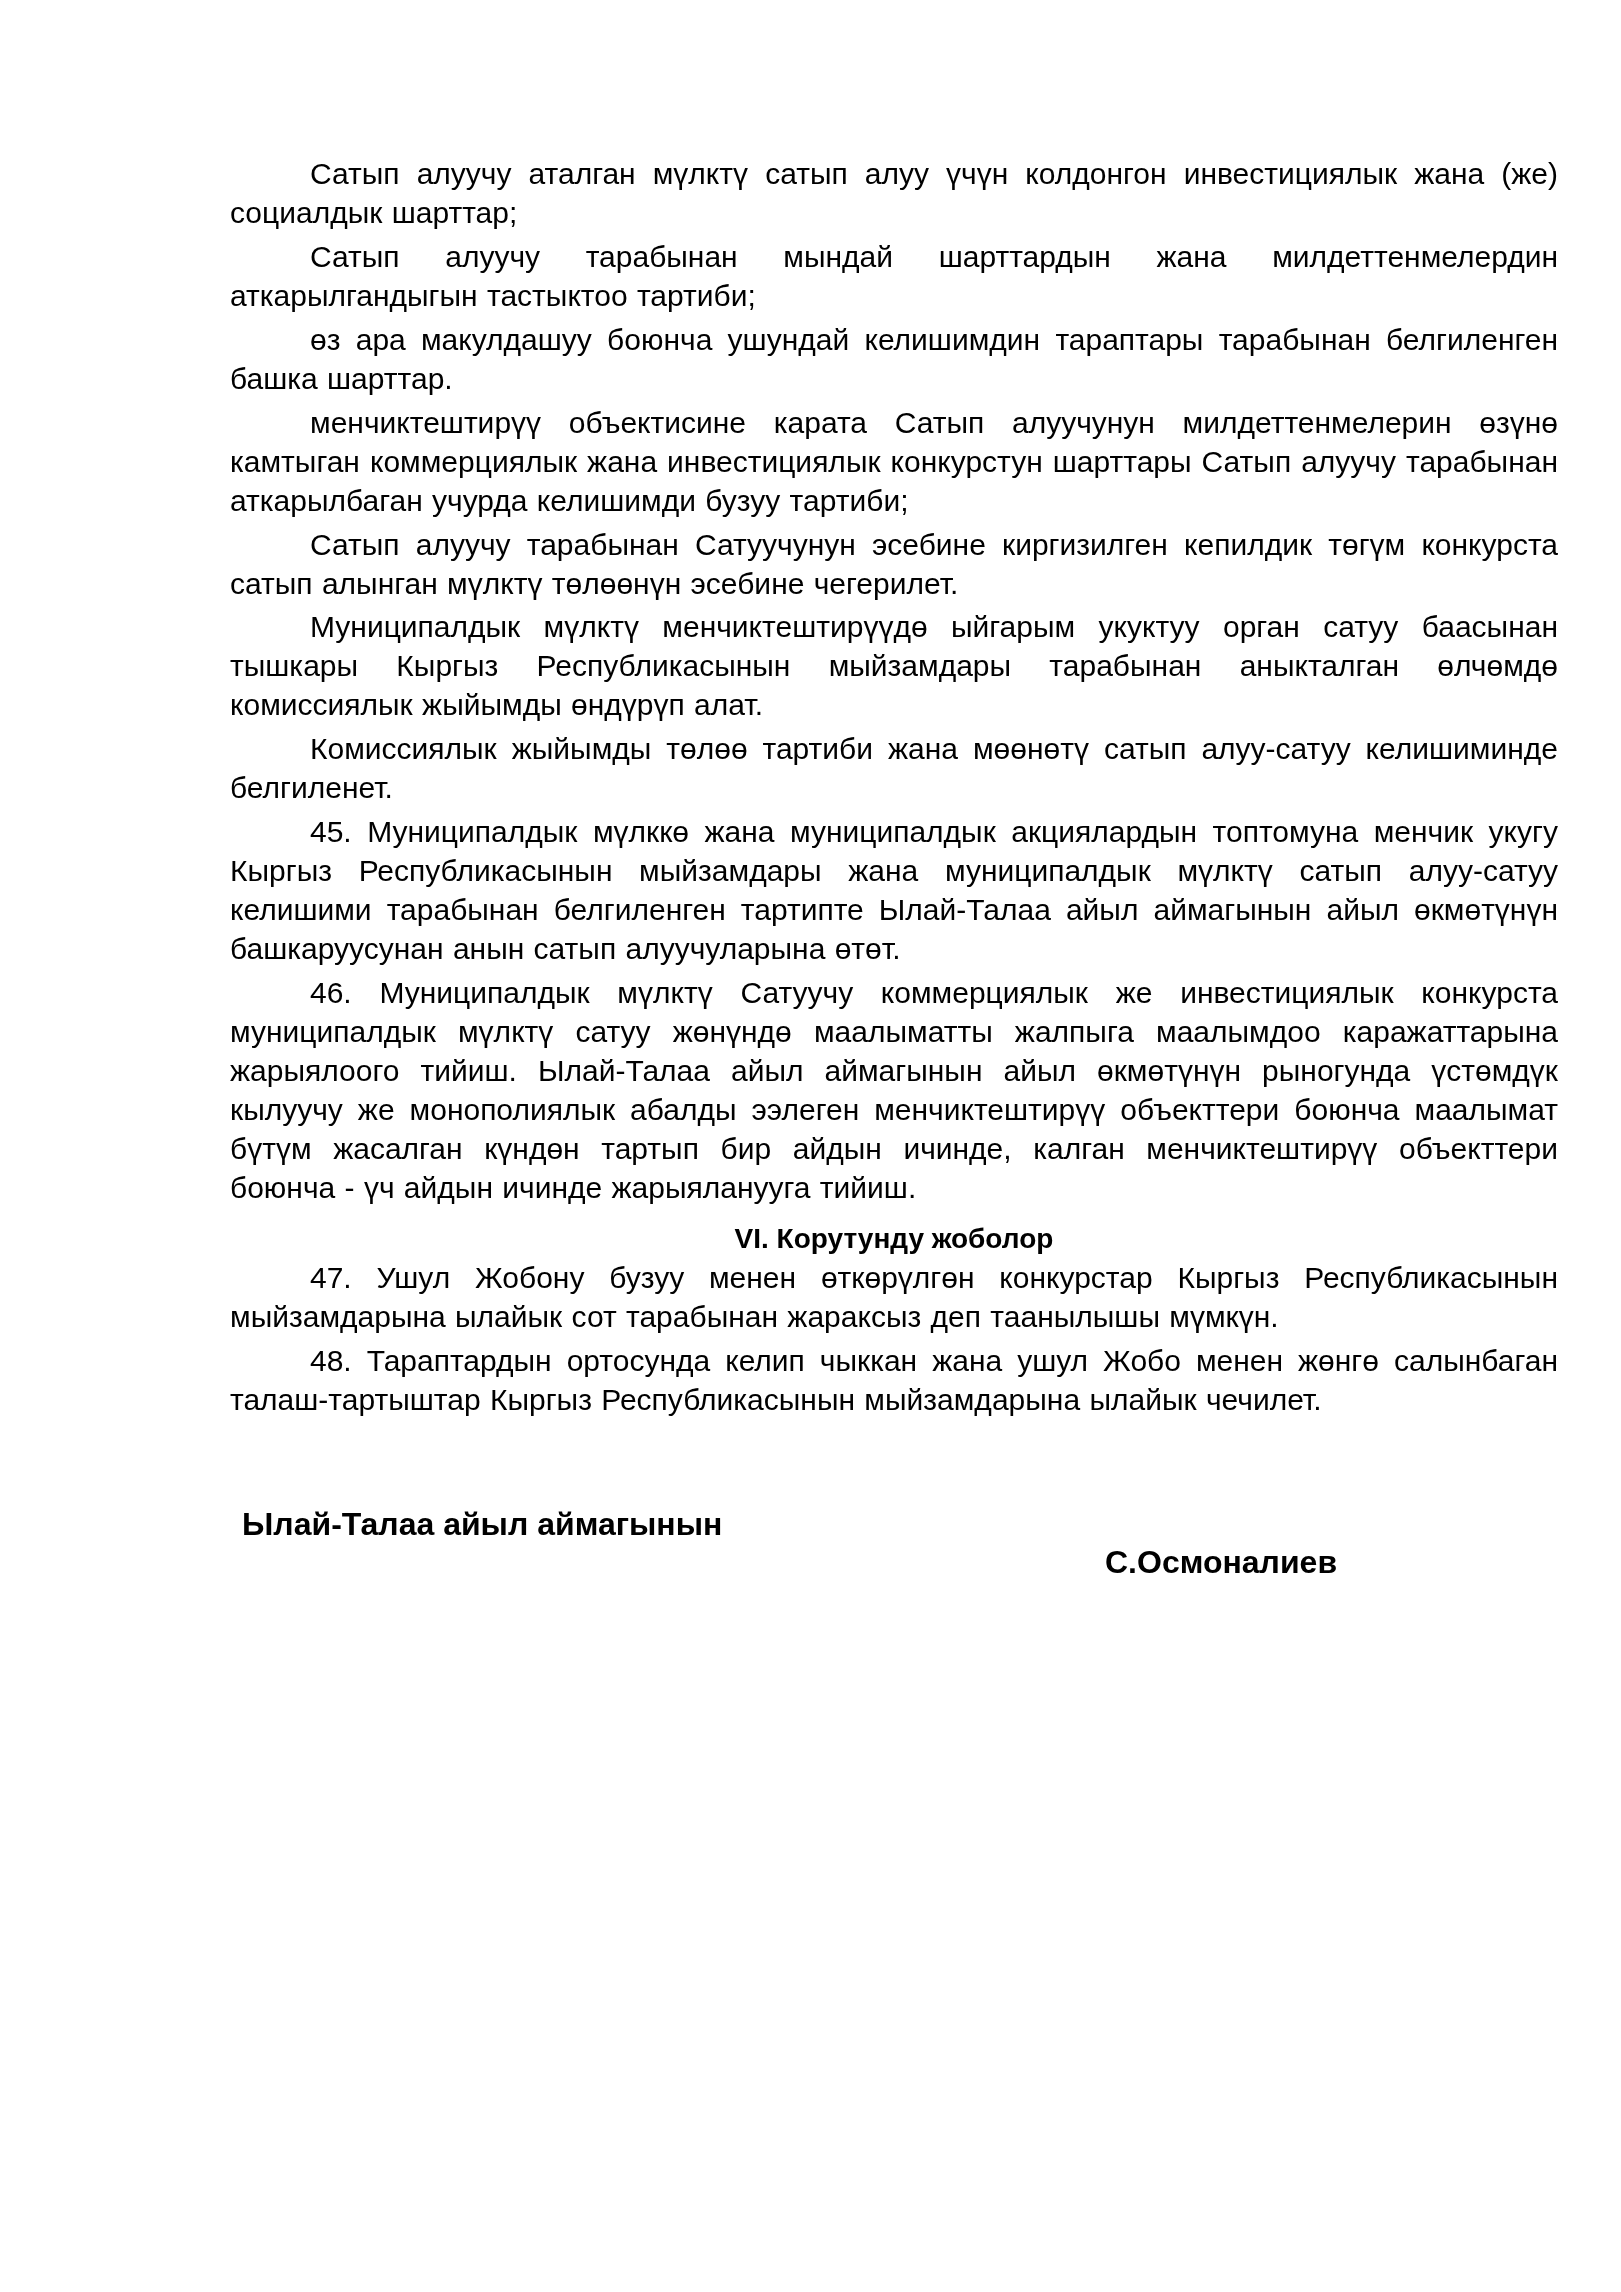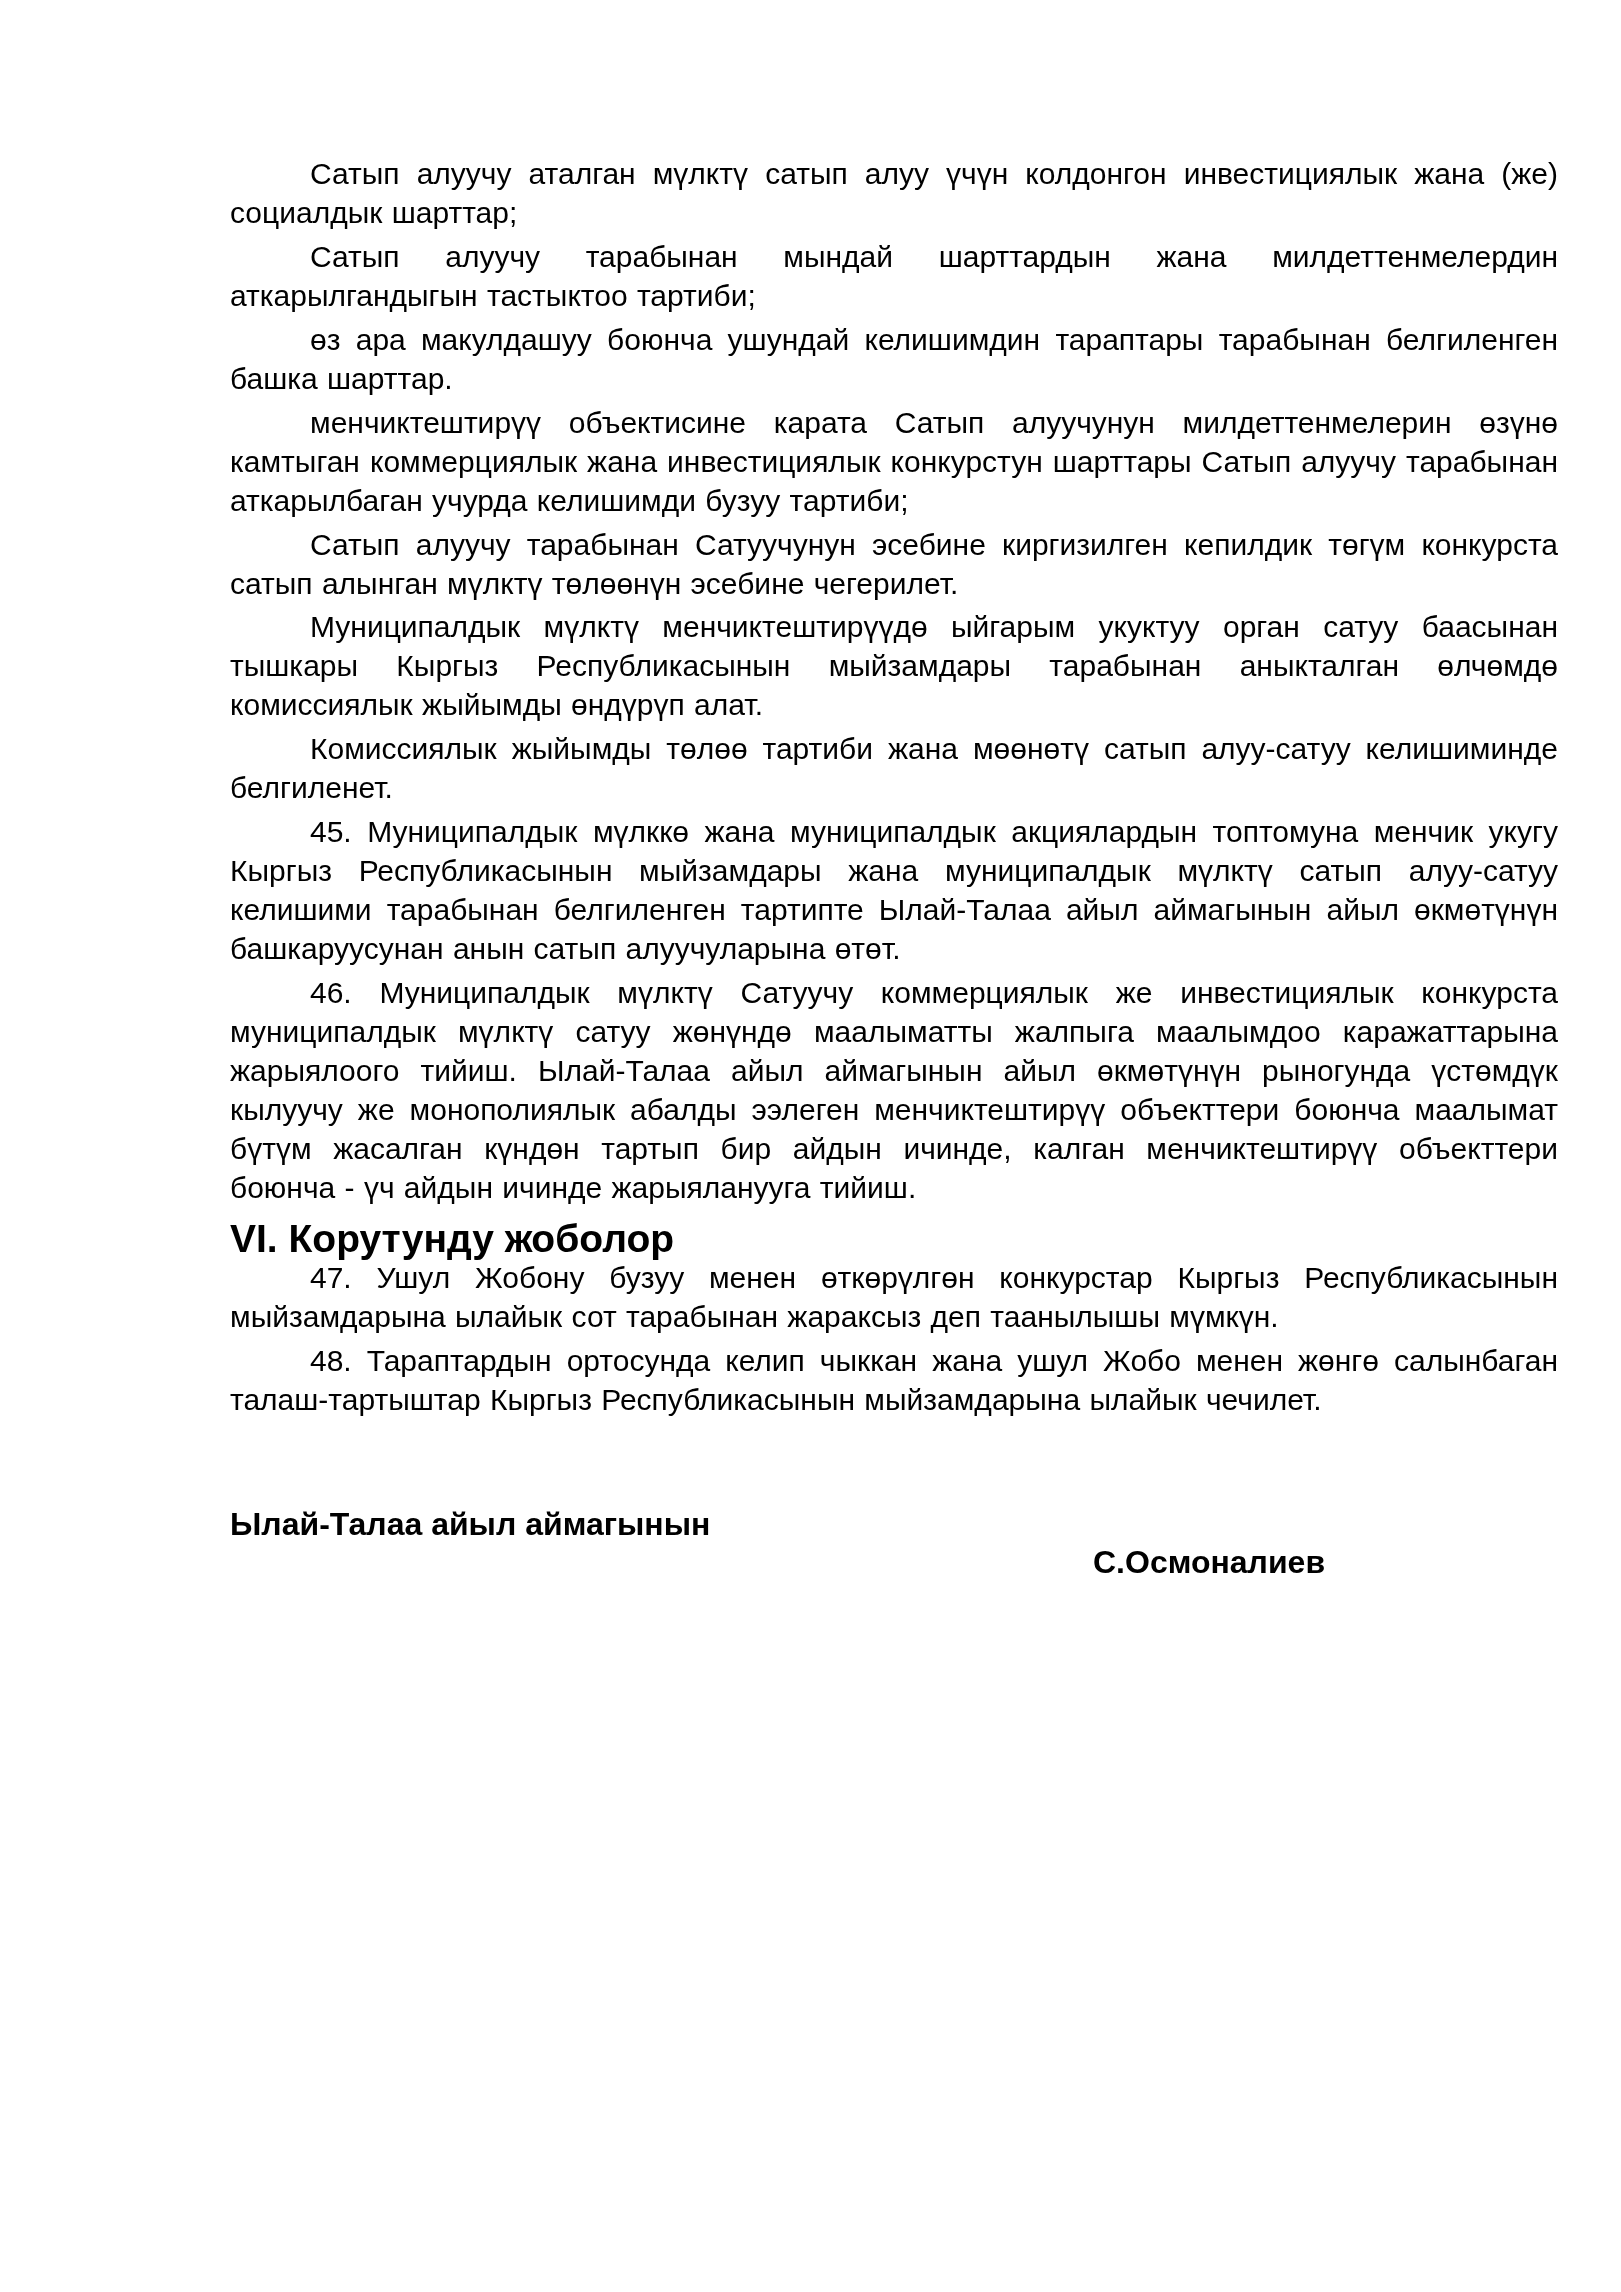--- a/index.html
+++ b/index.html
@@ -26,31 +26,33 @@
   p.body {
     font-size: 30px;
     line-height: 39px;
     text-align: justify;
     text-indent: 80px;
     margin: 0 0 4.9px 0;
     hyphens: none;
     word-spacing: 1px;
   }
   h2.heading {
-    font-size: 39px;
+    font-size: 28px;
     line-height: 39px;
     font-weight: bold;
+    text-align: center;
     text-indent: 0;
     margin: 11.8px 0 0 0;
   }
   .signature {
     margin-top: 86px;
     font-weight: bold;
     font-size: 32px;
     line-height: 38px;
+    margin-left: 12px;
   }
   .sig-row {
     position: relative;
   }
   .sig-name {
     position: absolute;
     left: 863px;
     top: 0;
     white-space: nowrap;
   }

